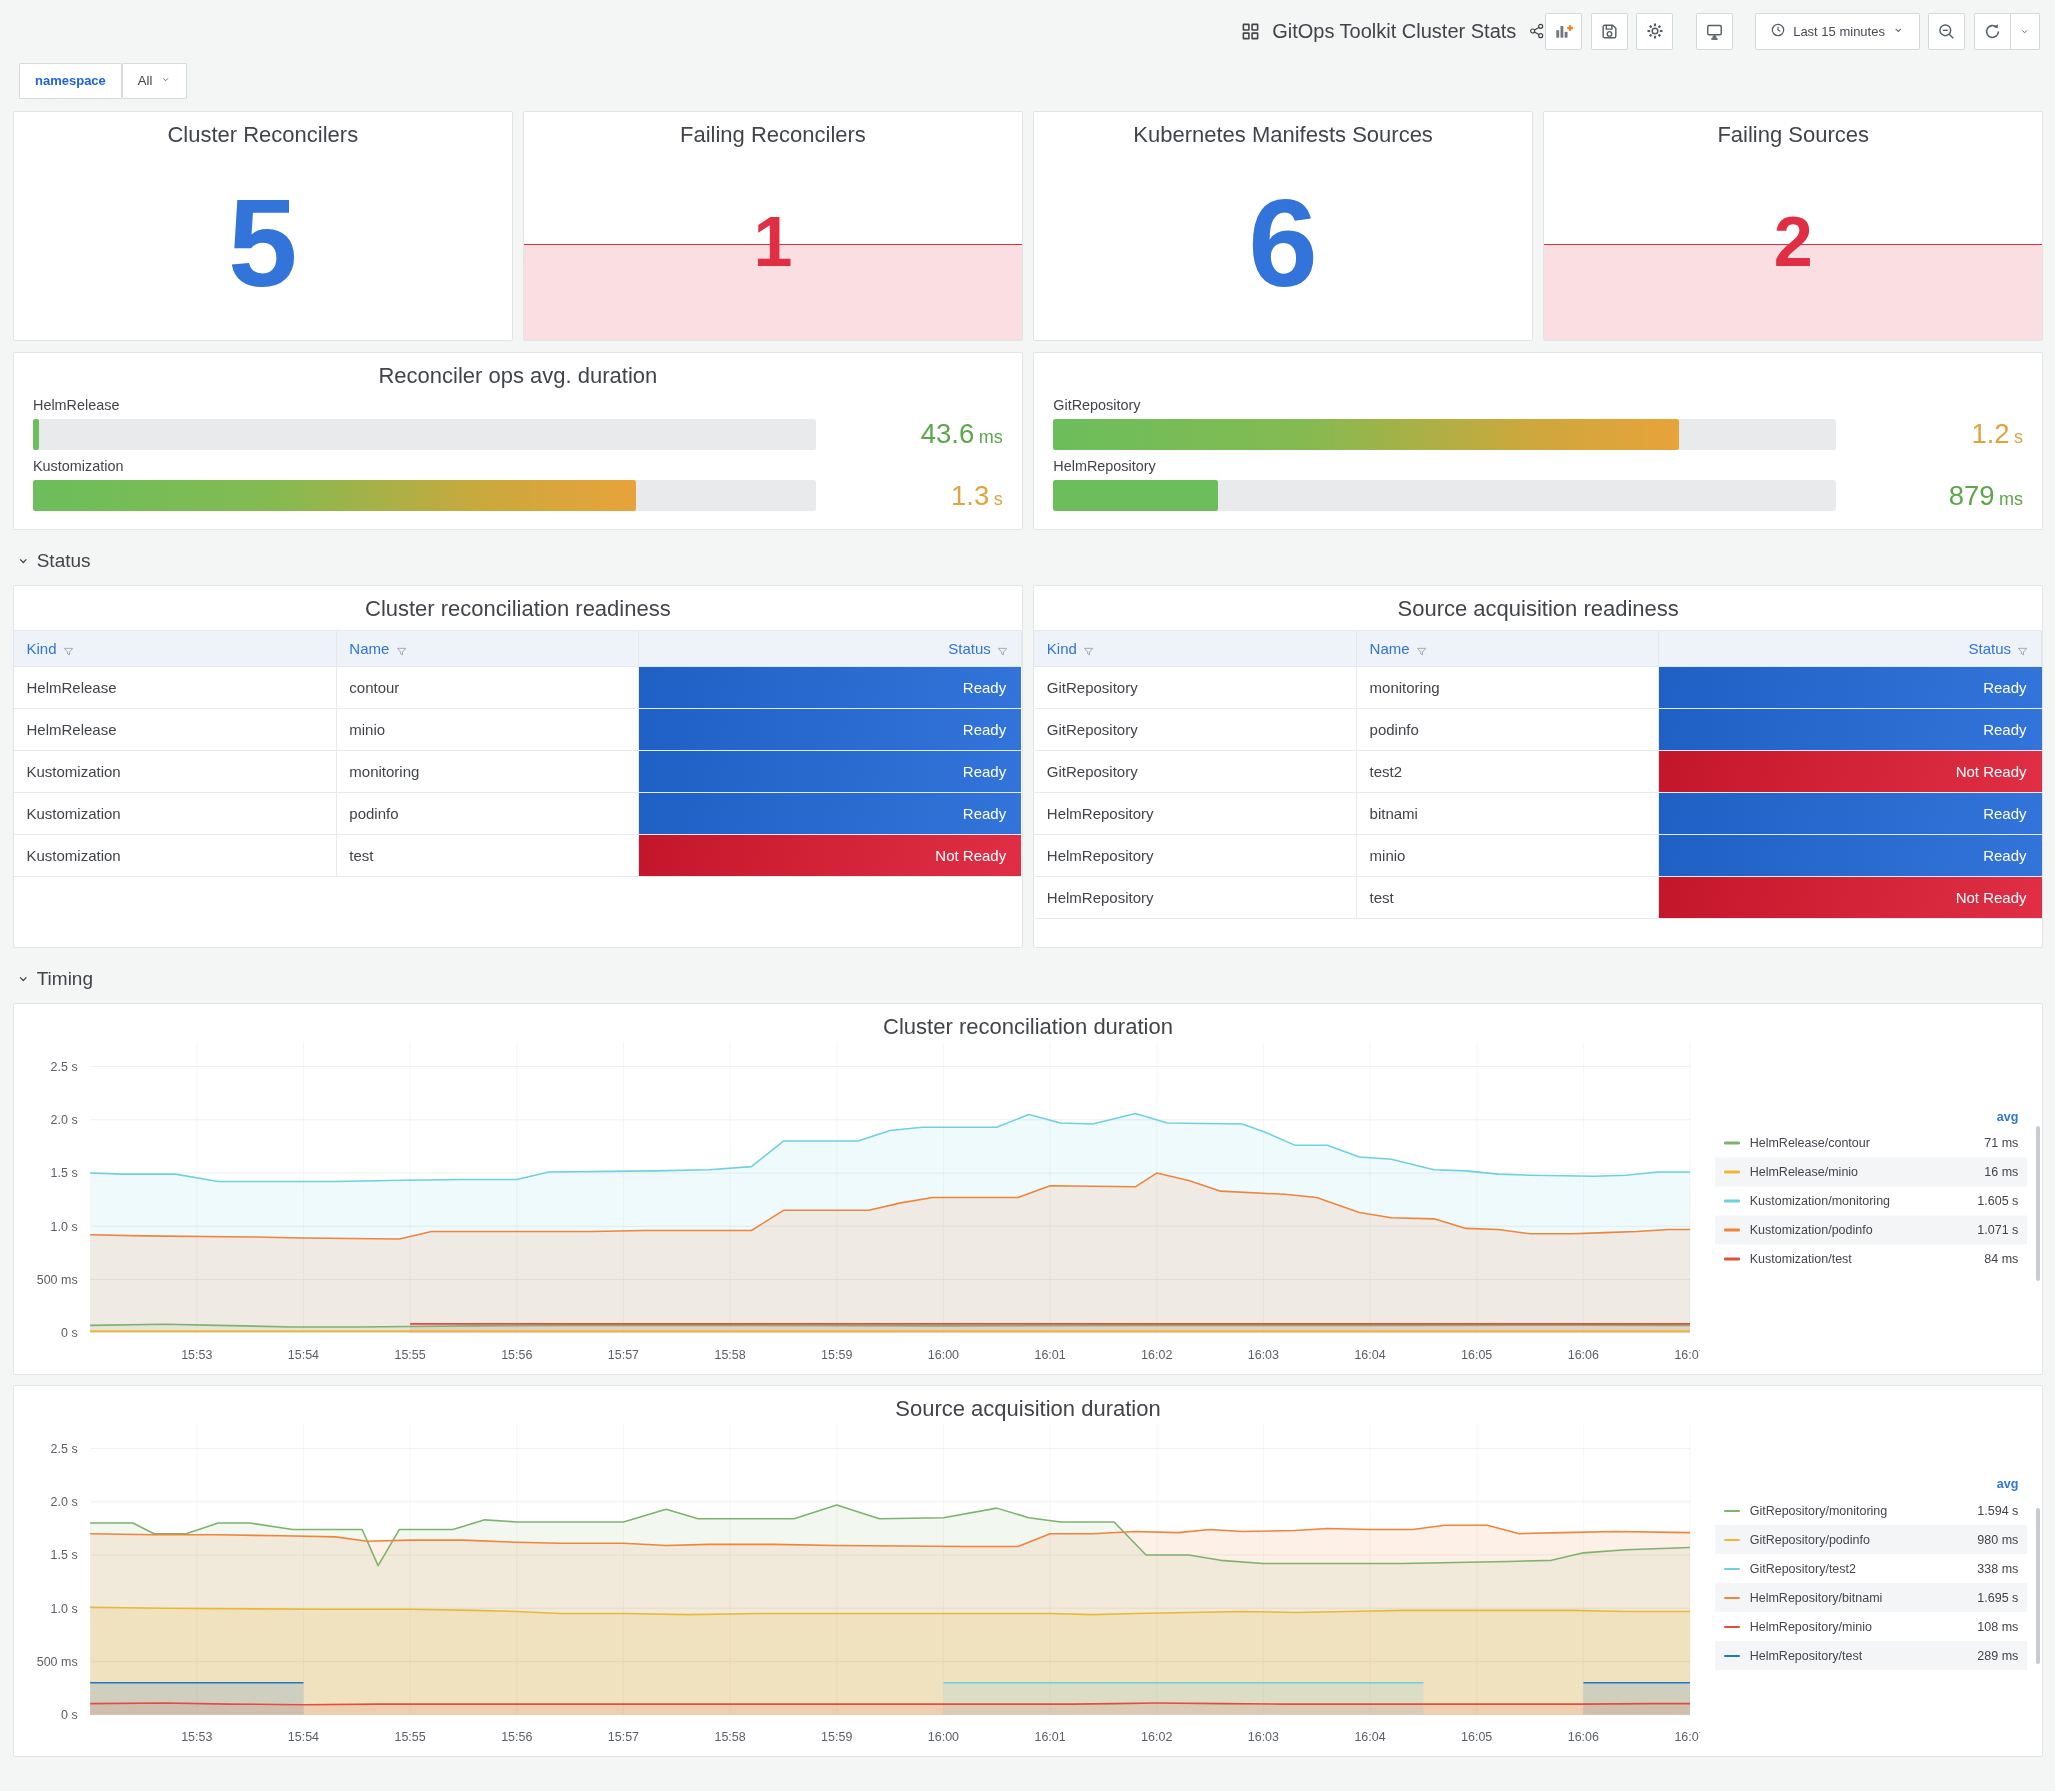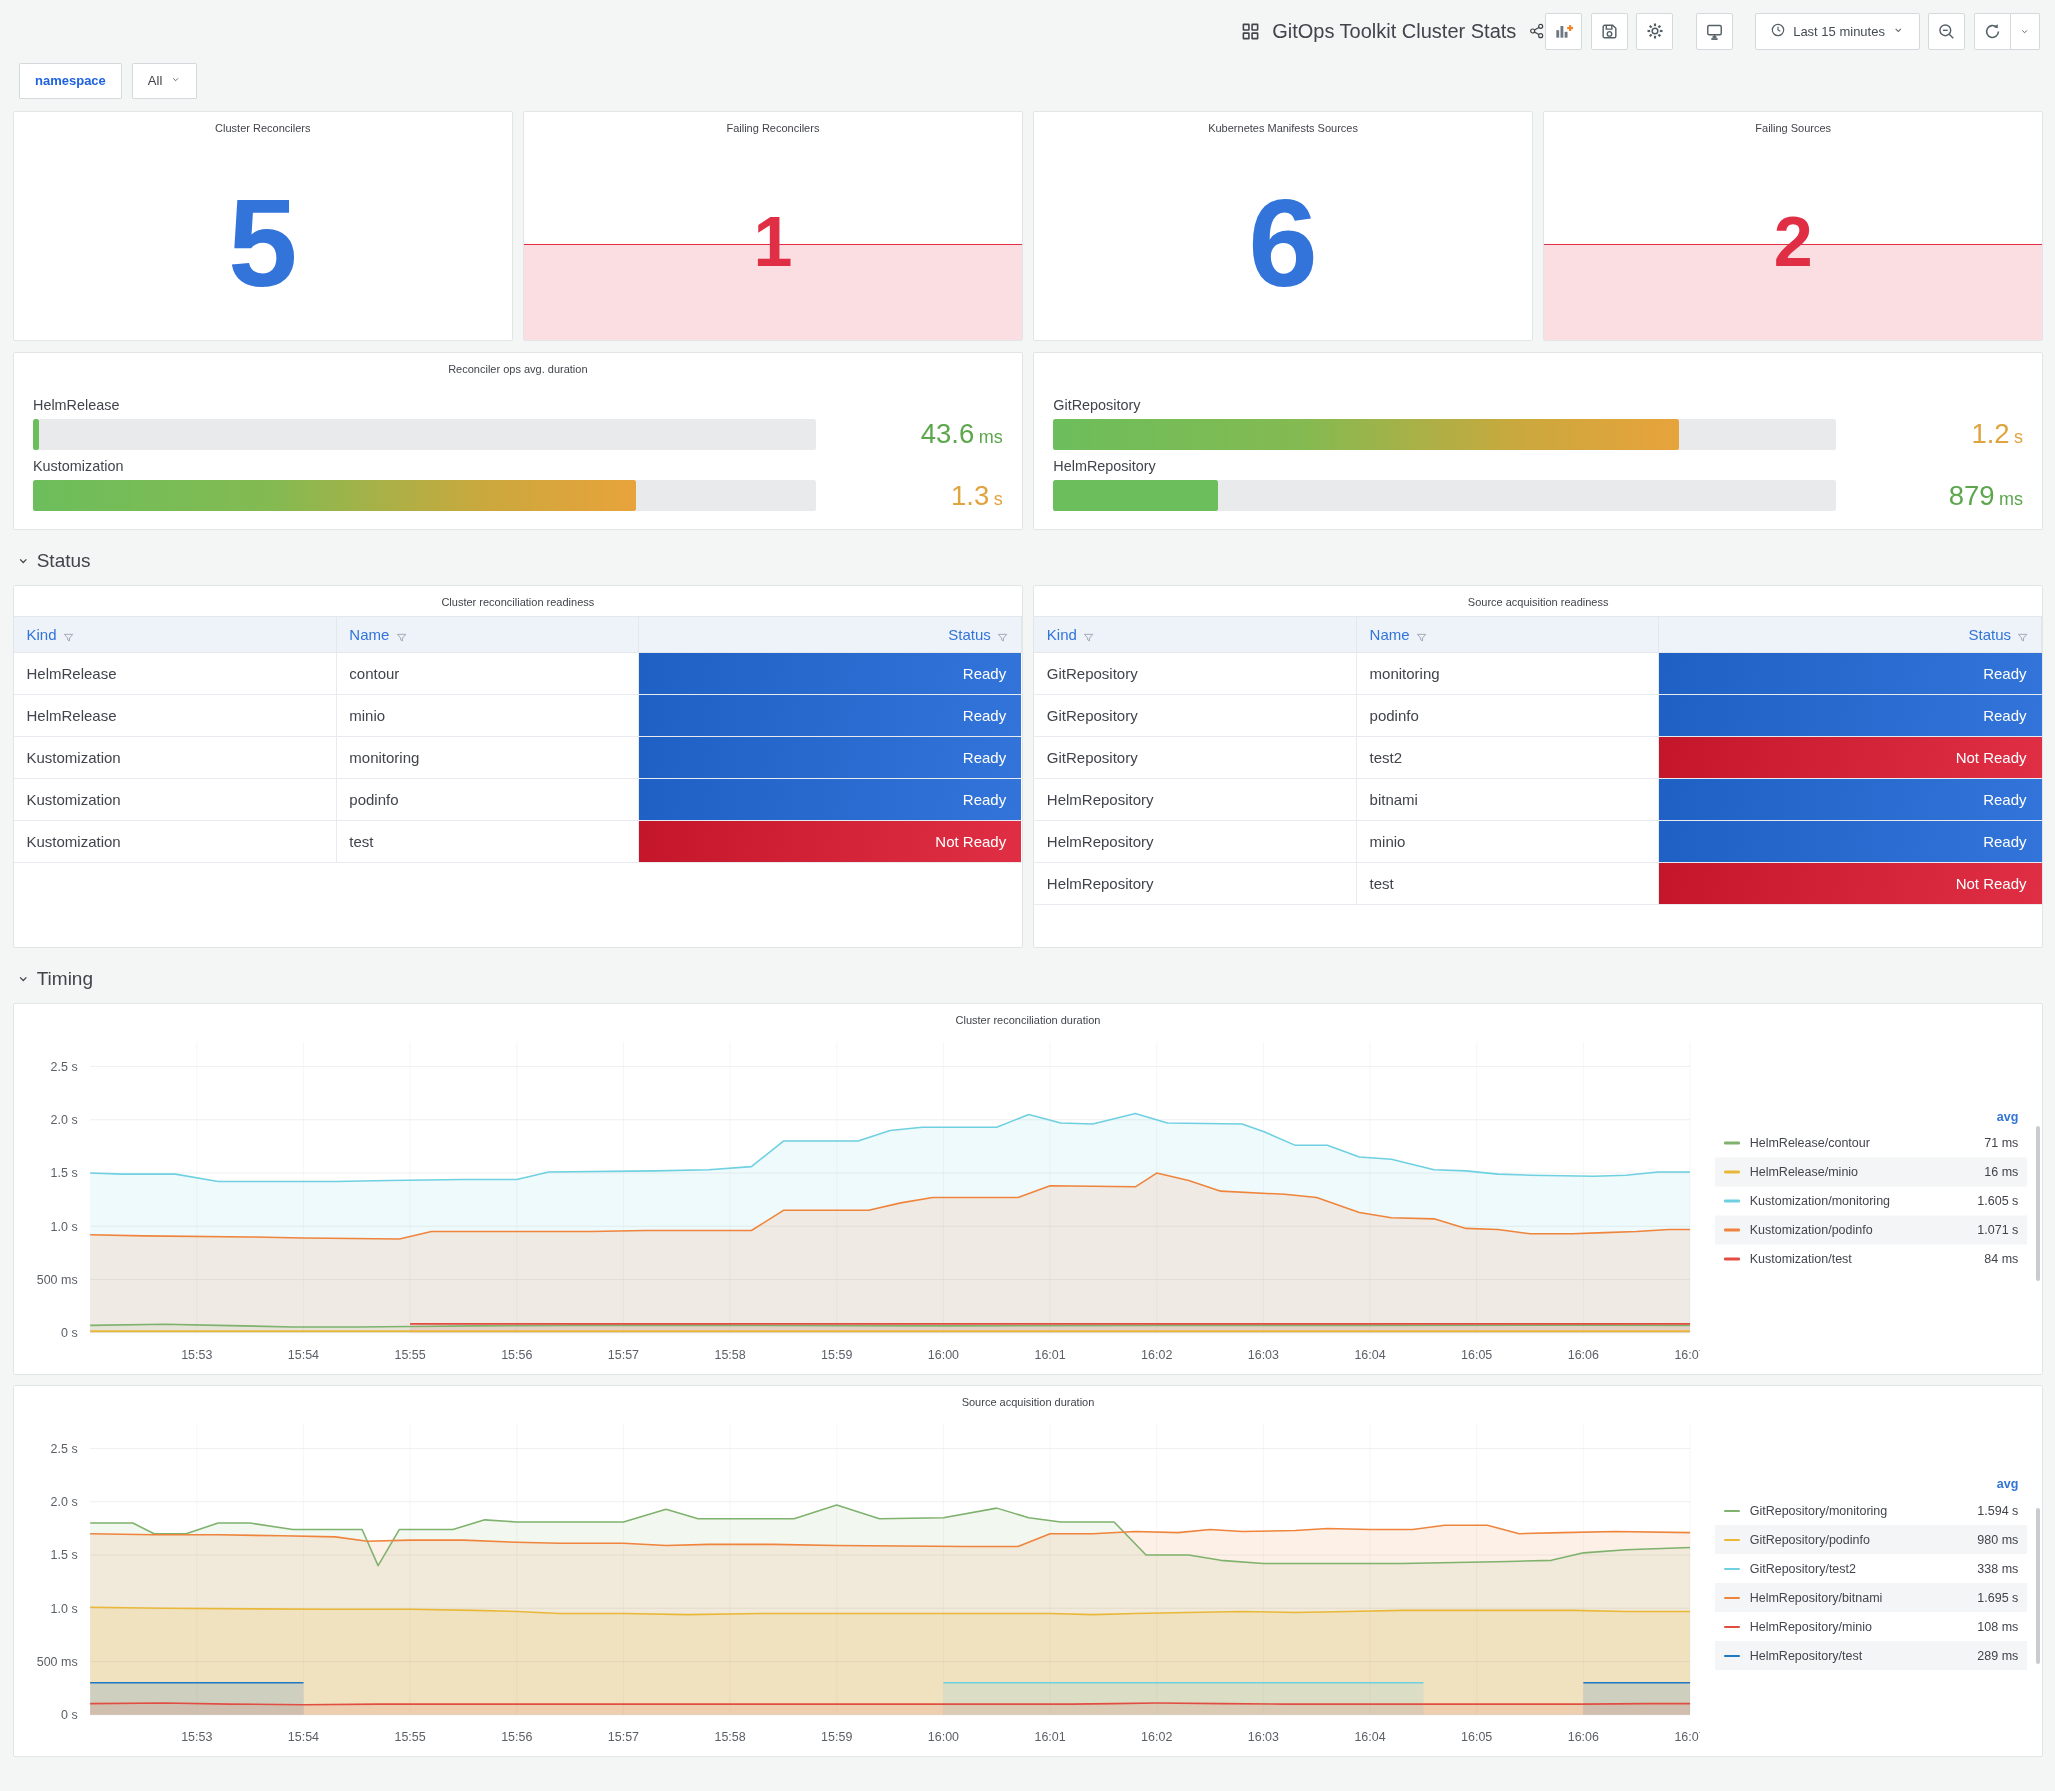--- a/index.html
+++ b/index.html
@@ -13,36 +13,36 @@
   .toolbar { display:flex; align-items:center; gap:8.7px; }
   .btn { height:37px; min-width:37px; display:flex; align-items:center; justify-content:center;
          background:#fff; border:0.6px solid #D4D9DE; border-radius:1.9px; color:#555F66; cursor:pointer; gap:7.5px; }
   .btn.space-l { margin-left:13.7px; }
   .time-btn { padding:0 13.7px; font-size:13px; font-weight:500; color:#464C54; }
   .btn-group { display:flex; }
   .btn-group .btn:first-child { border-top-right-radius:0; border-bottom-right-radius:0; }
   .btn-group .btn:last-child { border-left:0; min-width:29px; border-top-left-radius:0; border-bottom-left-radius:0; }
 
   
-  .submenu { display:flex; gap:10px; padding:7.5px 19px 12.5px; }
+  .submenu { display:flex; gap:0; padding:7.5px 19px 12.5px; }
   .var-label, .var-value { height:36px; display:flex; align-items:center; padding:0 15px; background:#fff;
         border:0.6px solid #D4D9DE; border-radius:1.2px; font-size:13px; cursor:pointer; }
   .var-label { color:#1F62E0; font-weight:700; }
   .var-value { color:#41444B; gap:7.5px; }
 
   
   .grid { padding:0 13px 12.5px; }
   .row { display:grid; gap:10.6px; margin-bottom:10.6px; }
   .stats-row  { grid-template-columns:repeat(4,1fr); height:230px; }
   .gauges-row { grid-template-columns:repeat(2,1fr); height:178px; }
   .tables-row { grid-template-columns:repeat(2,1fr); height:363px; }
   .chart-row  { grid-template-columns:1fr; height:372px; }
 
   .panel { position:relative; background:#fff; border:0.6px solid #E2E5E8; border-radius:1.9px; overflow:hidden; }
-  .panel-title { text-align:center; font-size:11px; font-weight:500; color:#41444B; padding-top:10px; cursor:pointer; position:relative; z-index:3; }
+  .panel-title { text-align:center; font-size:22px; font-weight:500; color:#41444B; padding-top:10px; cursor:pointer; position:relative; z-index:3; }
 
   
   .section-head { display:flex; align-items:center; gap:7.5px; padding:10px 3.7px 12.5px; font-size:19px; font-weight:500; color:#41444B; cursor:pointer; }
 
   
   .stat-value { position:absolute; left:0; right:0; top:57%; transform:translateY(-50%);
                 text-align:center; font-weight:700; line-height:1; z-index:2; }
   .alert-fill { display:none; position:absolute; left:0; right:0; bottom:0; height:42%;
                 background:rgba(224,47,68,0.16); border-top:1.9px solid #E02F44; z-index:1; }
   .stat.alerting .alert-fill { display:block; }

